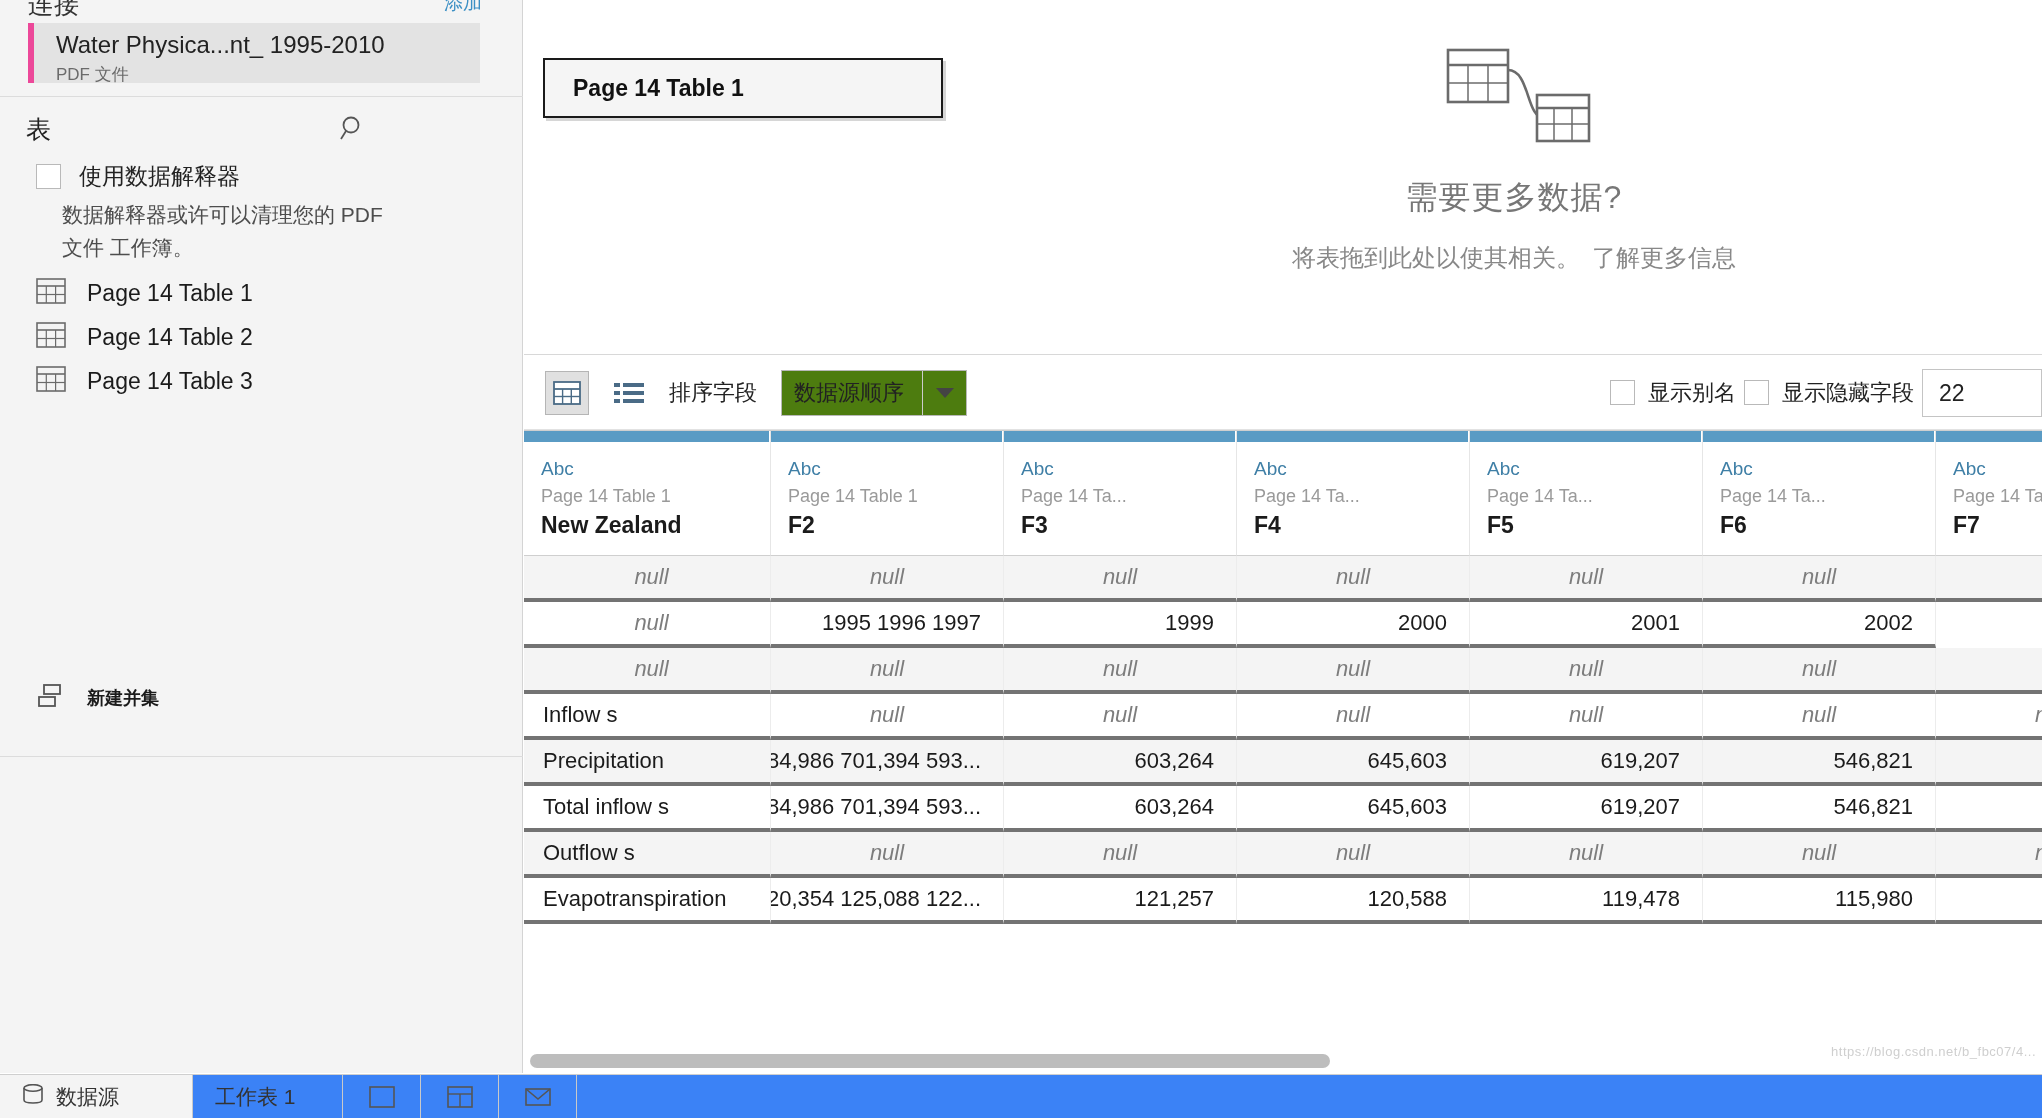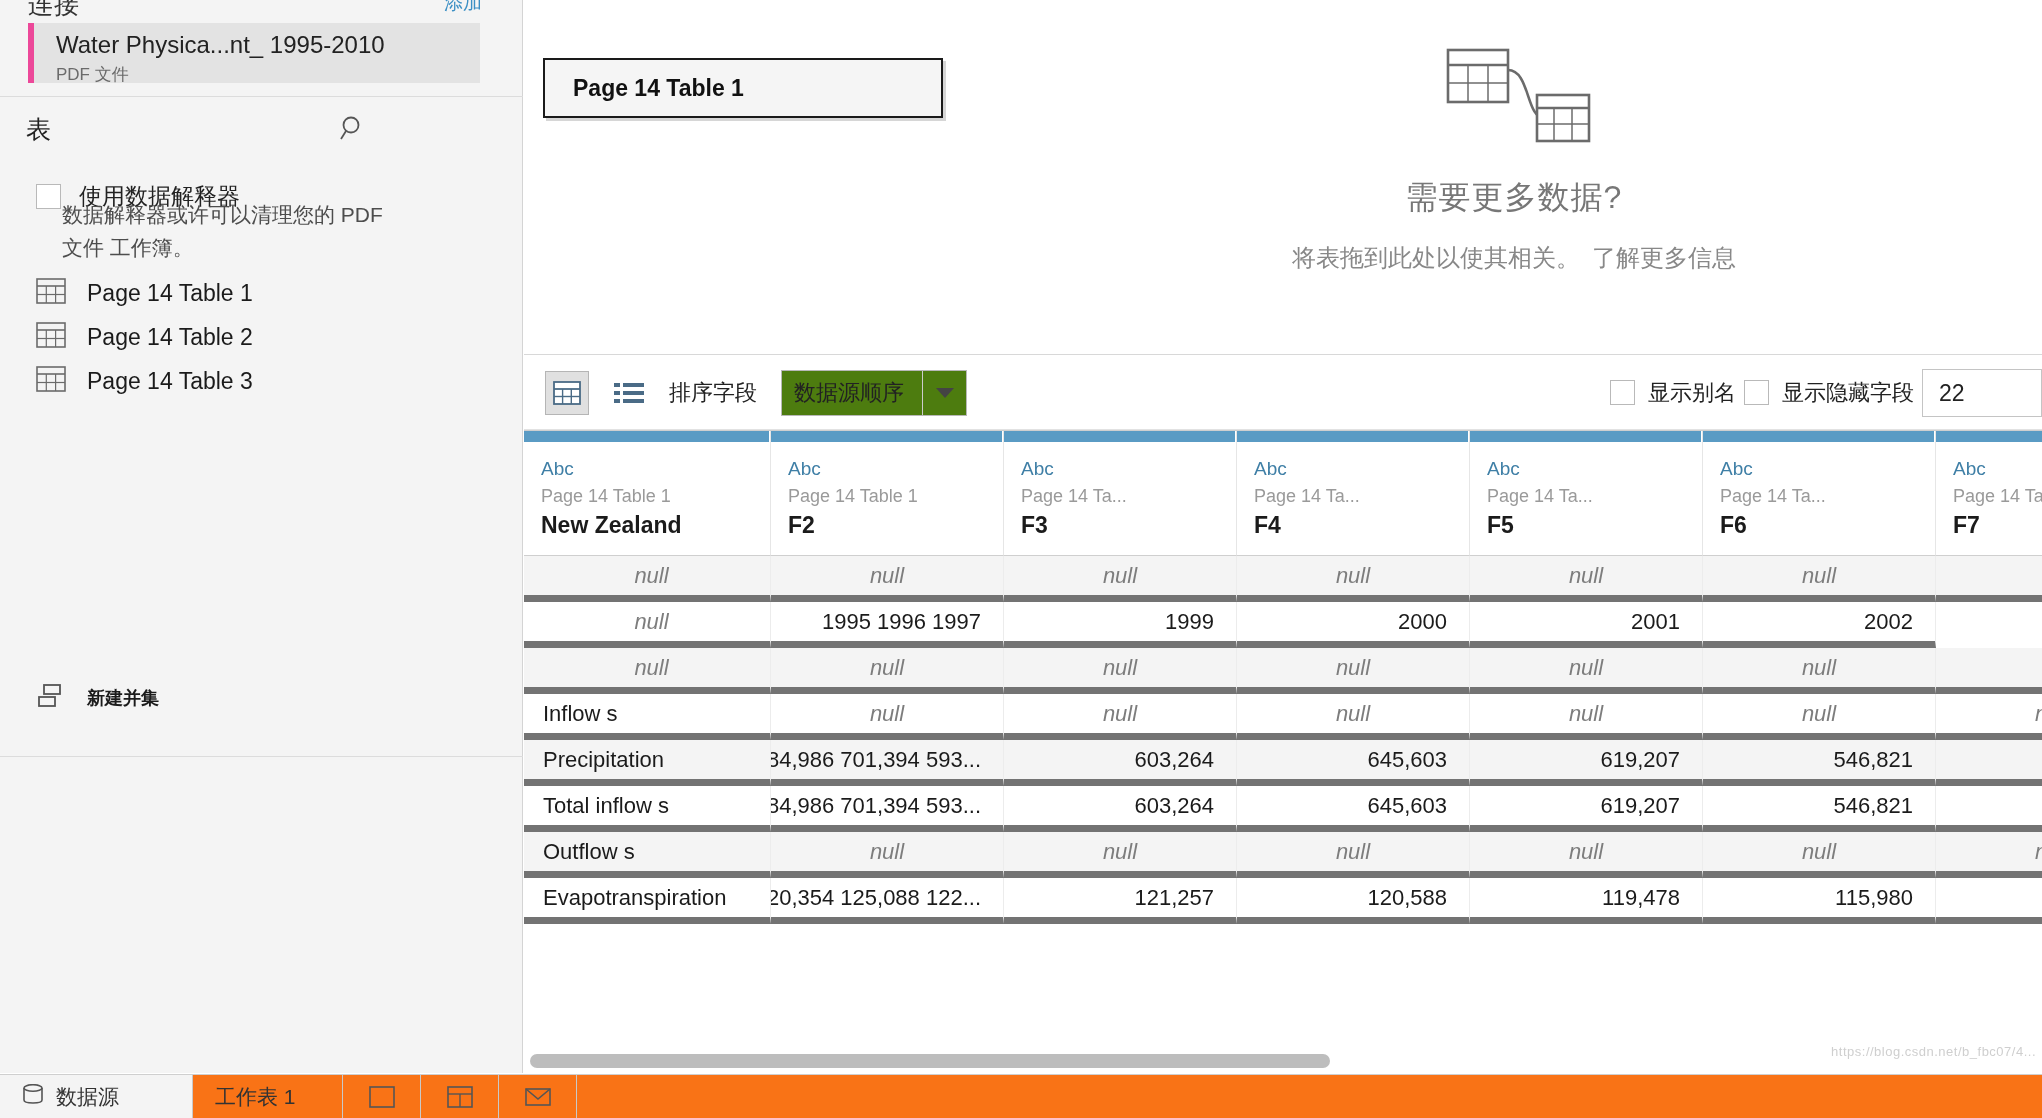--- a/index.html
+++ b/index.html
@@ -51,21 +51,21 @@
   }
   .chk-box {
     display: inline-block;
     width: 25px; height: 25px;
     border: 1px solid #b9b9b9;
     background: #fff;
     vertical-align: middle;
   }
   .interp-row {
     position: absolute; left: 36px; top: 161px;
-    display: flex; align-items: center; gap: 18px; margin-top: 20px;
+    display: flex; align-items: center; gap: 18px;
   }
   .interp-label { font-size: 23px; color: #222; }
   .interp-desc {
     position: absolute; left: 62px; top: 198px;
     width: 330px;
     font-size: 21px; color: #4d4d4d; line-height: 33px;
   }
   .table-item {
     position: absolute; left: 36px;
     display: flex; align-items: center; gap: 21px;
@@ -170,21 +170,21 @@
   .hdr-accent { height: 11px; background: #5a9bc4; margin: 0 1px 0 0; }
   .hdr-body { padding: 14px 17px 15px 17px; }
   .hdr-type { font-size: 19px; color: #3f7fa6; line-height: 26px; }
   .hdr-src { font-size: 18px; color: #9a9a9a; line-height: 28px; white-space: nowrap; overflow: hidden; }
   .hdr-name { font-size: 23px; color: #1b1b1b; font-weight: bold; line-height: 30px; white-space: nowrap; }
 
   .data-cell {
     width: 233px; min-width: 233px;
     height: 46px;
     border-right: 1px solid #ececec;
-    border-bottom: 7px solid #737373;
+    border-bottom: 4px solid #737373;
     display: flex; align-items: center; justify-content: flex-end;
     padding: 0 22px 0 10px;
     font-size: 22px; color: #1b1b1b;
     white-space: nowrap; overflow: hidden;
   }
   .data-cell.first {
     width: 247px; min-width: 247px;
     justify-content: flex-start;
     padding-left: 19px;
   }
@@ -202,21 +202,21 @@
   .hscroll-thumb {
     position: absolute; left: 6px; top: 4px;
     width: 800px; height: 14px;
     background: #bdbdbd; border-radius: 7px; cursor: pointer;
   }
 
   
   #bottom-bar {
     position: absolute; left: 0; top: 1074px;
     width: 2042px; height: 44px;
-    background: #f97316;
+    background: #3b82f6;
     border-top: 1px solid #cfcfcf;
     display: flex; align-items: center;
   }
   .bb-tab {
     height: 44px; display: flex; align-items: center; gap: 12px;
     padding: 0 22px;
     border-right: 1px solid #c9c9c9;
     font-size: 21px; color: #333;
     cursor: pointer;
   }

